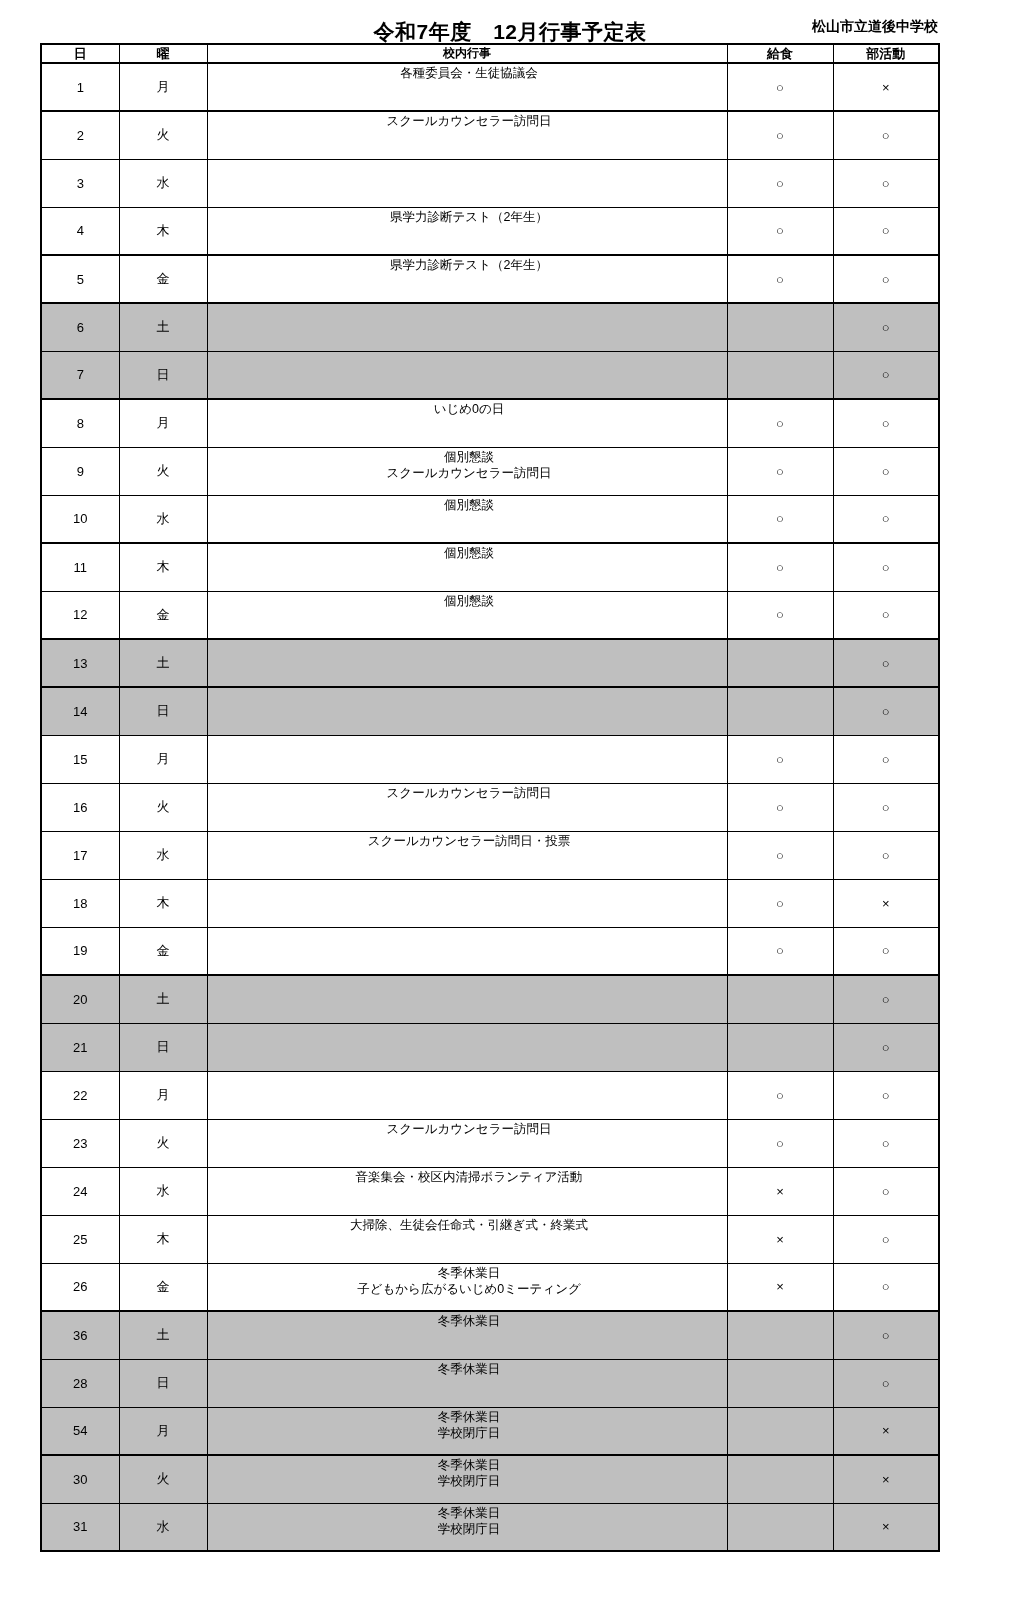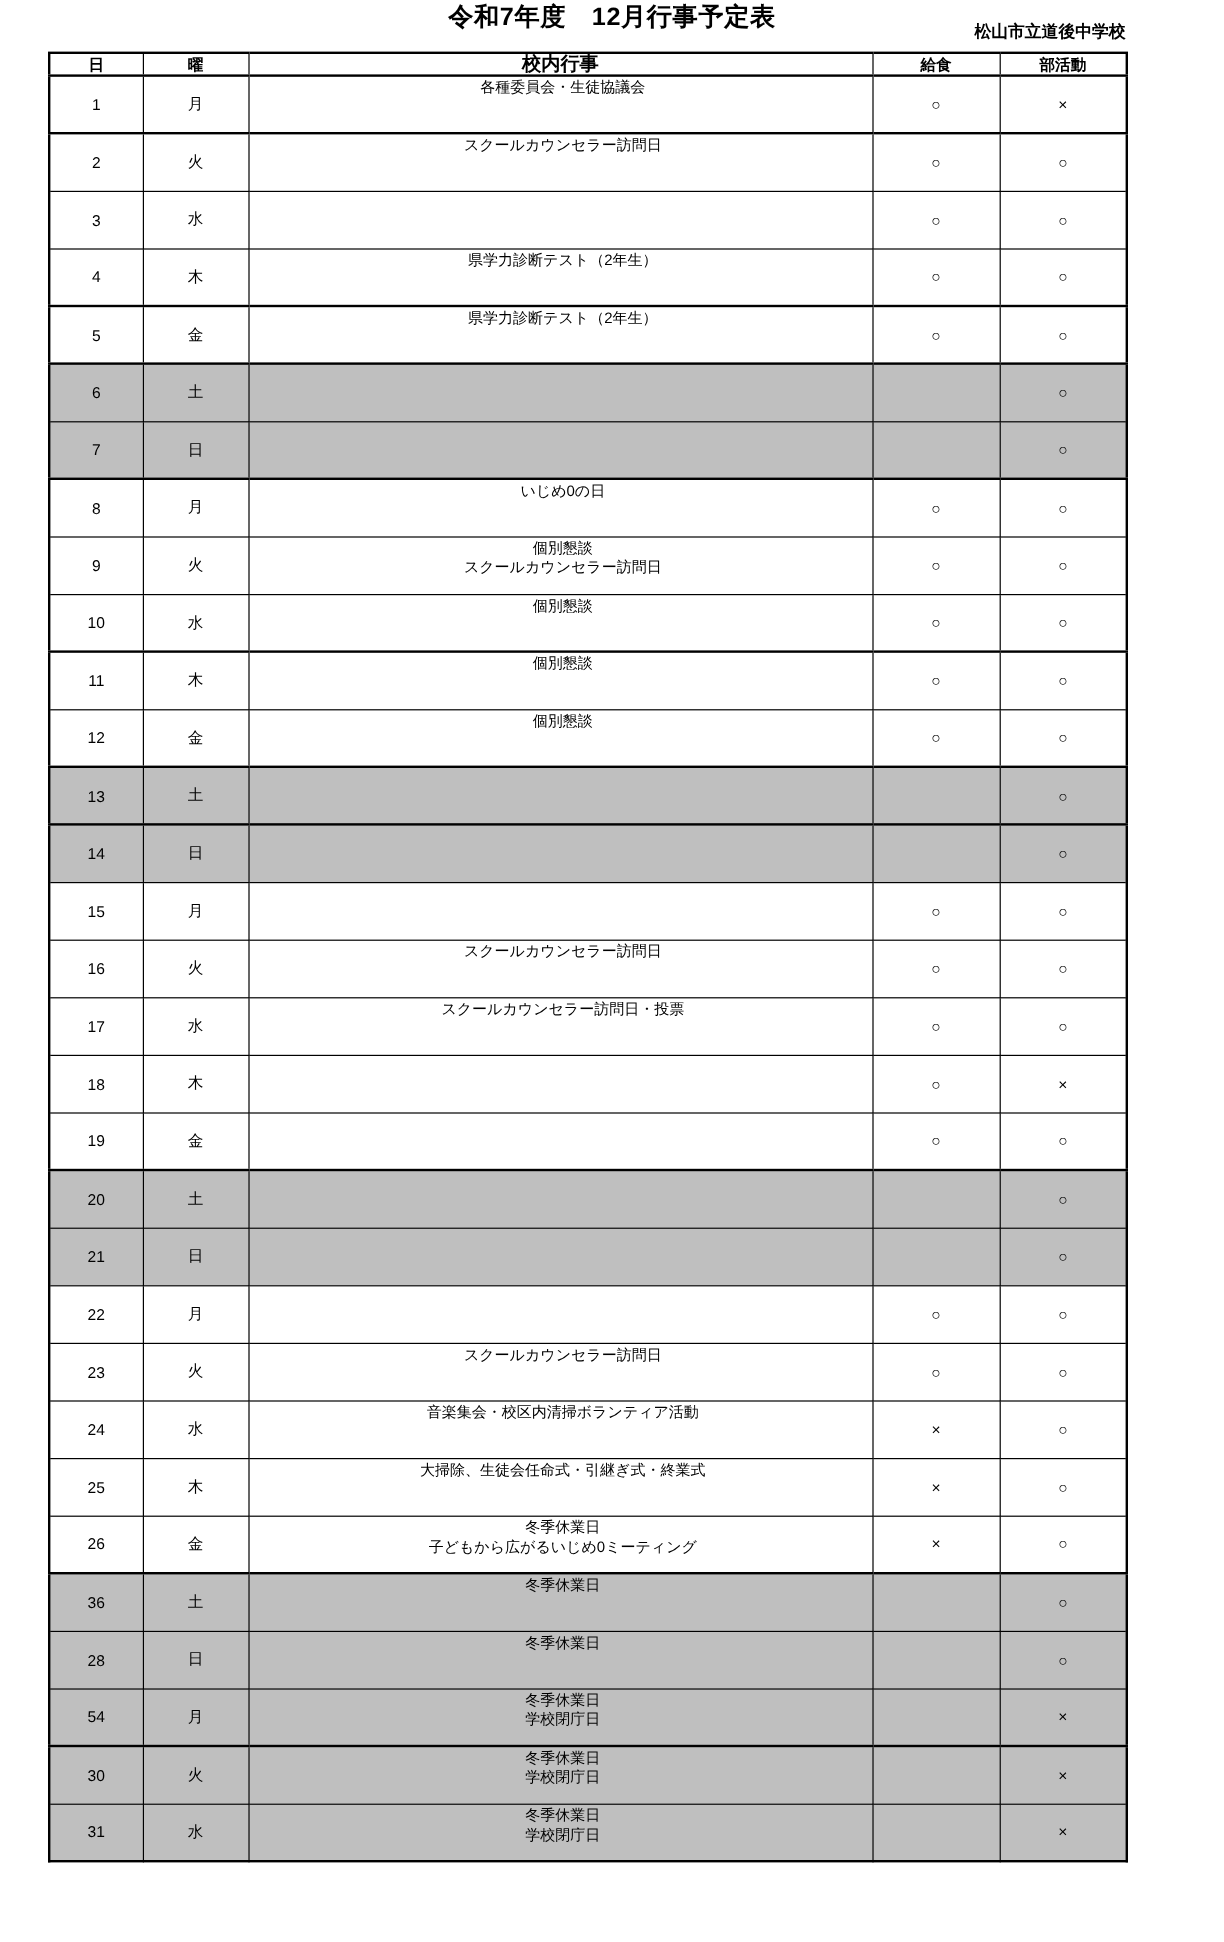--- a/index.html
+++ b/index.html
@@ -25,21 +25,21 @@
   
   .header {
     position: relative;
     height: 42px;
     padding: 0;
   }
   .doc-title {
     position: absolute;
     left: 0;
     right: 0;
-    top: 0;
+    top: 18px;
     text-align: center;
     font-size: 21px;
     font-weight: bold;
     letter-spacing: 0.5px;
     white-space: pre;
   }
   .school-name {
     position: absolute;
     right: 82px;
     top: 18px;
@@ -83,21 +83,21 @@
   }
   table.cal thead th {
     height: 17px;
     line-height: 17px;
     text-align: center;
     font-weight: bold;
     font-size: 13px;
     border-bottom: 2px solid #000;
     border-top: 2px solid #000;
   }
-  table.cal thead th.h-event { font-size: 16px; }
+  table.cal thead th.h-event { font-size: 12px; }
 
   table.cal tbody tr { height: 48px; }
   table.cal tbody td.day,
   table.cal tbody td.dow {
     text-align: center;
     font-size: 13px;
   }
   table.cal tbody td.event {
     text-align: center;
     vertical-align: top;

